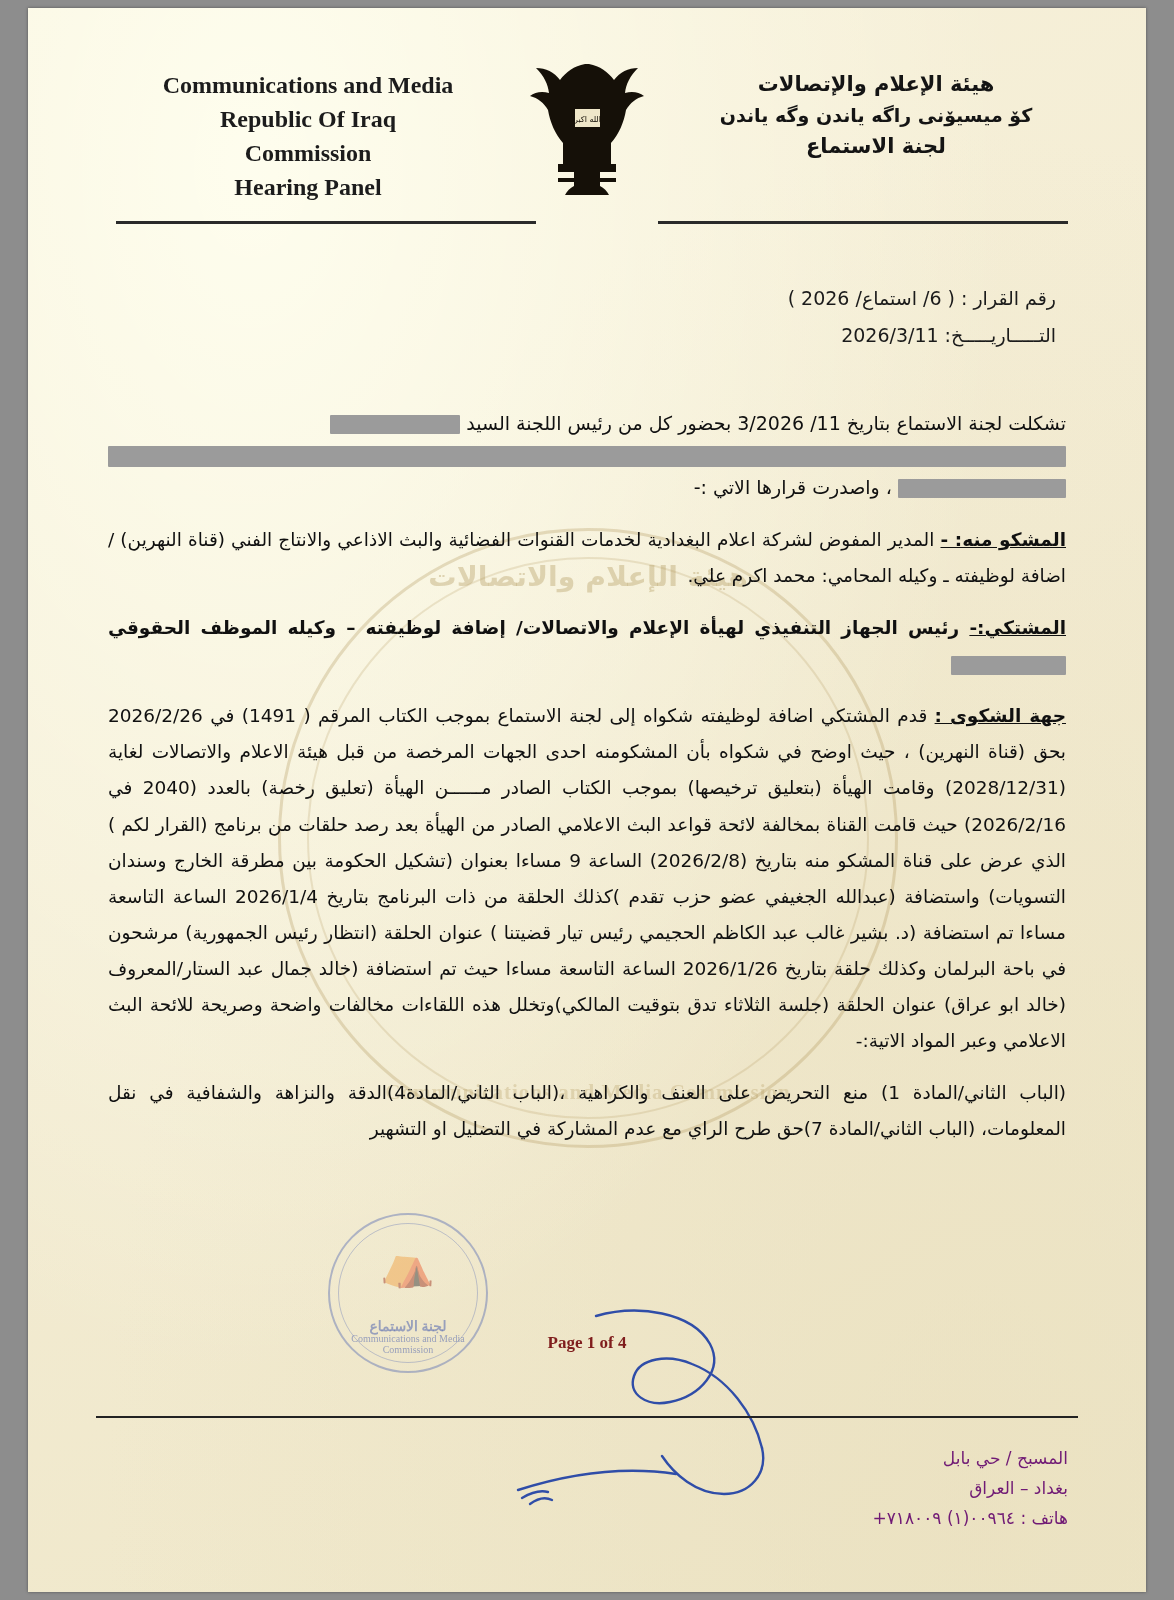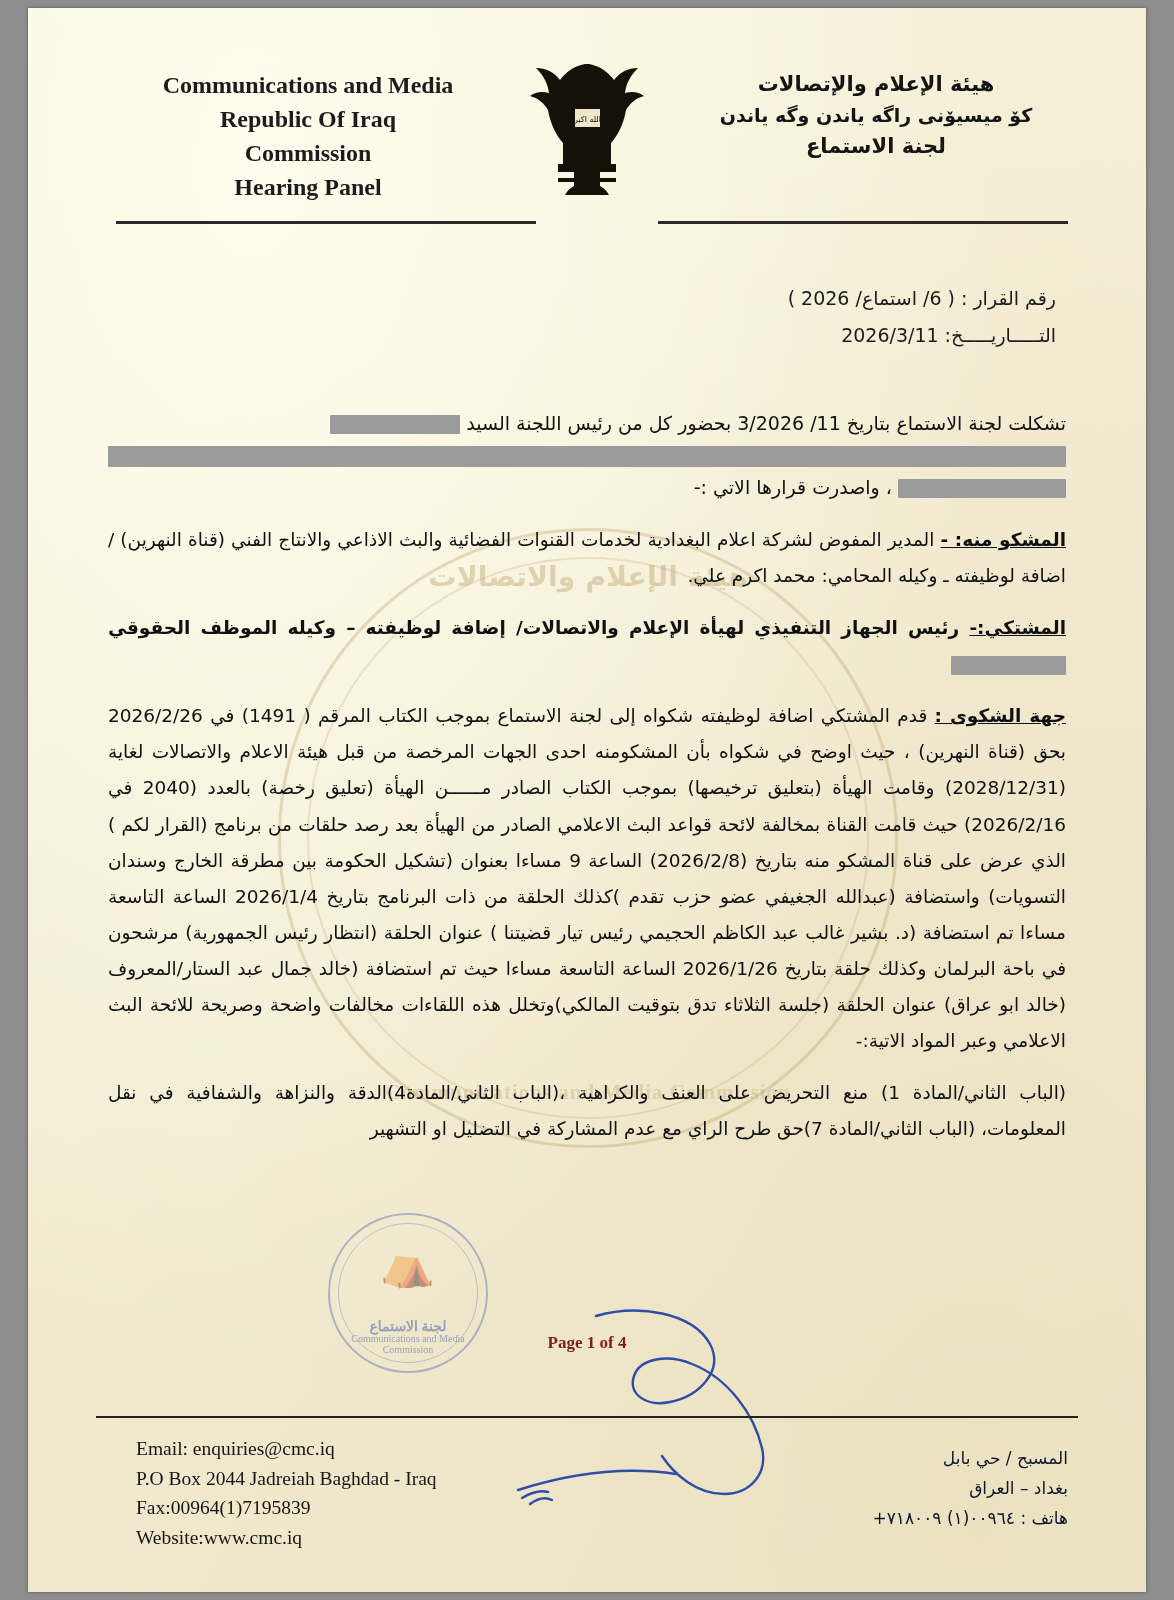--- a/index.html
+++ b/index.html
@@ -266,21 +266,21 @@
   }
   .ft-right {
     position: absolute;
     right: 10px;
     top: 18px;
     direction: rtl;
     text-align: right;
     font-family: "DejaVu Sans", sans-serif;
     font-size: 17px;
     line-height: 1.75;
-    color: #0f172a;
+    color: #701a75;
   }
 </style>
 </head>
 <body>
 
 <div class="page">
   <div class="paper-tone"></div>
 
   <div class="wm-big">
     <div class="wm-arc-top">هيئة الإعلام والاتصالات</div>
@@ -367,25 +367,19 @@
         <path d="M284 150 C290 176 272 196 246 196 C218 196 196 176 184 158"></path>
         <path d="M40 192 C90 176 146 168 198 176"></path>
         <path d="M44 200 C54 194 62 192 70 194"></path>
         <path d="M52 206 C60 200 68 199 74 202"></path>
       </g>
     </svg>
   </div>
 
   <div class="footer-rule"></div>
   <div class="footer">
-    <div class="ft-left">
-      <div>Email: enquiries@cmc.iq</div>
-      <div>P.O Box 2044 Jadreiah Baghdad - Iraq</div>
-      <div>Fax:00964(1)7195839</div>
-      <div>Website:www.cmc.iq</div>
-    </div>
     <div class="ft-right">
       <div>المسبح / حي بابل</div>
       <div>بغداد – العراق</div>
       <div>هاتف : ٠٠٩٦٤(١) ٧١٨٠٠٩+</div>
     </div>
   </div>
 </div>
 
 </body></html>

